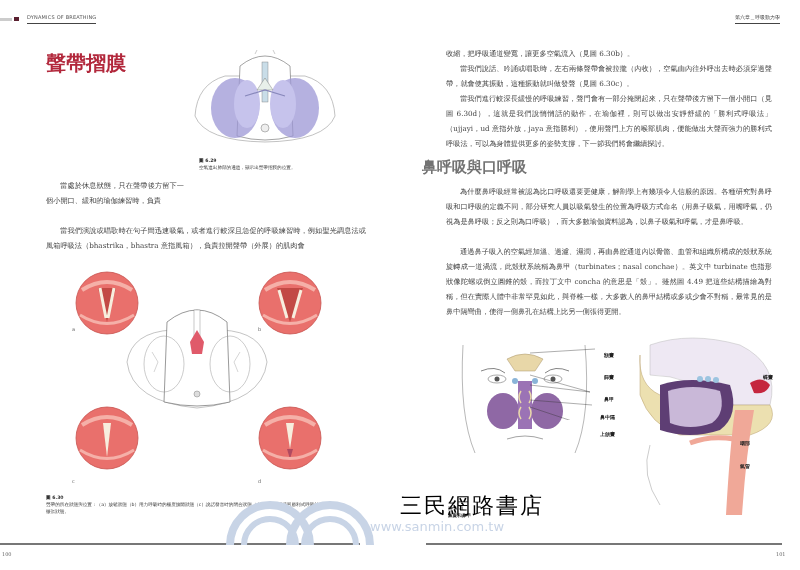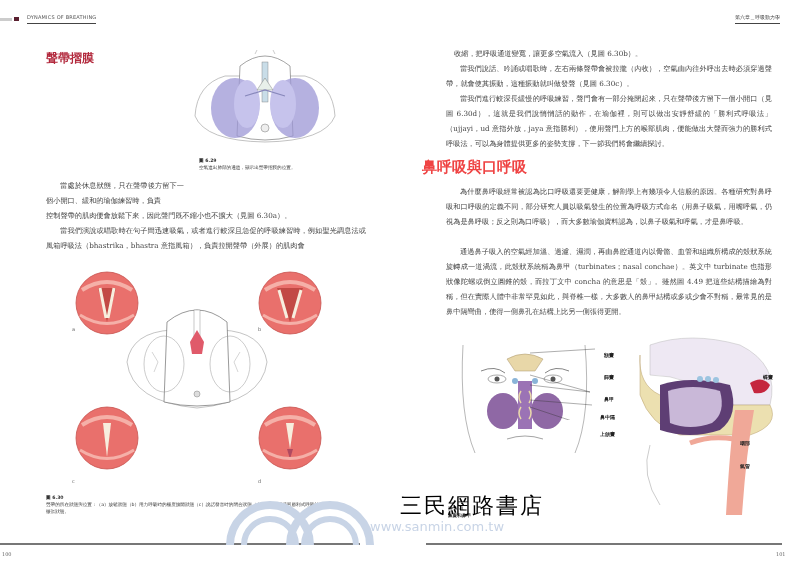--- a/index.html
+++ b/index.html
@@ -9,22 +9,22 @@
   .left { left: 0; width: 400px; }
   .right { left: 400px; width: 400px; }
 
   .hdr-left { position: absolute; top: 14px; left: 0; display: flex; align-items: center; }
   .hdr-bar { width: 12px; height: 3px; background: #ccc; margin-right: 2px; }
   .hdr-sq { width: 5px; height: 4px; background: #5a2030; margin-right: 8px; }
   .hdr-text { font-family: "DejaVu Sans", sans-serif; font-size: 5px; color: #555; letter-spacing: 0.2px; padding-bottom: 3px; border-bottom: 1.5px solid #444; }
   .hdr-right { position: absolute; top: 14px; right: 20px; font-family: "DejaVu Sans", sans-serif; font-size: 5px; color: #444; padding-bottom: 3px; border-bottom: 1.5px solid #444; }
 
   .sec-title { position: absolute; font-weight: bold; }
-  .t-left { left: 46px; top: 50px; font-size: 12px; color: #b2283c; }
-  .t-right { left: 22px; top: 158px; font-size: 15px; color: #ef4444; }
+  .t-left { left: 46px; top: 50px; font-size: 20px; color: #b2283c; }
+  .t-right { left: 22px; top: 158px; font-size: 15px; color: #737373; }
 
   .para { position: absolute; font-size: 7.2px; line-height: 15px; color: #444; text-align: justify; }
   .para .indent { display: inline-block; width: 14px; }
 
   .caption { position: absolute; font-family: "DejaVu Sans", sans-serif; font-size: 4.6px; color: #333; line-height: 7px; }
   .caption b { font-weight: bold; }
 
   .footer-line { position: absolute; height: 1.5px; background: #777; }
   .pagenum { position: absolute; font-size: 5px; color: #666; }
 
@@ -42,23 +42,20 @@
   <div class="hdr-left">
     <div class="hdr-bar"></div>
     <div class="hdr-sq"></div>
     <div class="hdr-text">DYNAMICS OF BREATHING</div>
   </div>
 
   <div class="sec-title t-left">聲帶摺膜</div>
 
   <div class="para" style="left:46px; top:178px; width:138px;">
     <span class="indent"></span><span>當處於休息狀態，只在聲帶後方留下一個小開口、緩和的瑜伽練習時，負責</span>
-  </div>
-  <div class="para" style="left:46px; top:208px; width:320px;">
-    <span>控制聲帶的肌肉便會放鬆下來，因此聲門既不縮小也不擴大（見圖 6.30a）。</span>
   </div>
   <div class="para" style="left:46px; top:223px; width:320px;">
     <span class="indent"></span><span>當我們演說或唱歌時在句子間迅速吸氣，或者進行較深且急促的呼吸練習時，例如聖光調息法或風箱呼吸法（bhastrika，bhastra 意指風箱），負責拉開聲帶（外展）的肌肉會</span>
   </div>
 
   <svg style="position:absolute; left:185px; top:46px;" width="160" height="100" viewBox="0 0 160 100">
     <path d="M10 70 Q12 38 40 30 L120 30 Q148 38 150 70 Q140 95 80 96 Q20 95 10 70Z" fill="#fff" stroke="#999" stroke-width="0.6"></path>
     <path d="M55 20 Q80 0 105 20 L108 90 Q80 98 52 90Z" fill="#fff" stroke="#666" stroke-width="0.6"></path>
     <ellipse cx="50" cy="62" rx="24" ry="30" fill="#9c97d6" opacity="0.75"></ellipse>
     <ellipse cx="110" cy="62" rx="24" ry="30" fill="#9c97d6" opacity="0.75"></ellipse>
@@ -126,21 +123,21 @@
     <div>聲帶的所在狀態與位置：（a）放鬆狀態（b）用力呼吸時的極度擴開狀態（c）說話發音時的閉合狀態（d）低語（或練習勝利式呼吸法）時的微張狀態。</div>
   </div>
 
   <div class="footer-line" style="left:0; top:543px; width:360px;"></div>
   <div class="pagenum" style="left:2px; top:551px;">100</div>
 </div>
 
 <div class="page right">
   <div class="hdr-right">第六章＿呼吸動力學</div>
 
-  <div class="para" style="left:46px; top:46px; width:326px;margin-left:8px;">
+  <div class="para" style="left:46px; top:46px; width:326px;">
     <span>收縮，把呼吸通道變寬，讓更多空氣流入（見圖 6.30b）。</span>
   </div>
   <div class="para" style="left:46px; top:61px; width:326px;">
     <span class="indent"></span><span>當我們說話、吟誦或唱歌時，左右兩條聲帶會被拉攏（內收），空氣由內往外呼出去時必須穿過聲帶，就會使其振動，這種振動就叫做發聲（見圖 6.30c）。</span>
   </div>
   <div class="para" style="left:46px; top:91px; width:326px;">
     <span class="indent"></span><span>當我們進行較深長緩慢的呼吸練習，聲門會有一部分掩閉起來，只在聲帶後方留下一個小開口（見圖 6.30d），這就是我們說悄悄話的動作，在瑜伽裡，則可以做出安靜舒緩的「勝利式呼吸法」（ujjayi，ud 意指外放，jaya 意指勝利），使用聲門上方的喉部肌肉，便能做出大聲而強力的勝利式呼吸法，可以為身體提供更多的姿勢支撐，下一節我們將會繼續探討。</span>
   </div>
 
   <div class="sec-title t-right">鼻呼吸與口呼吸</div>

